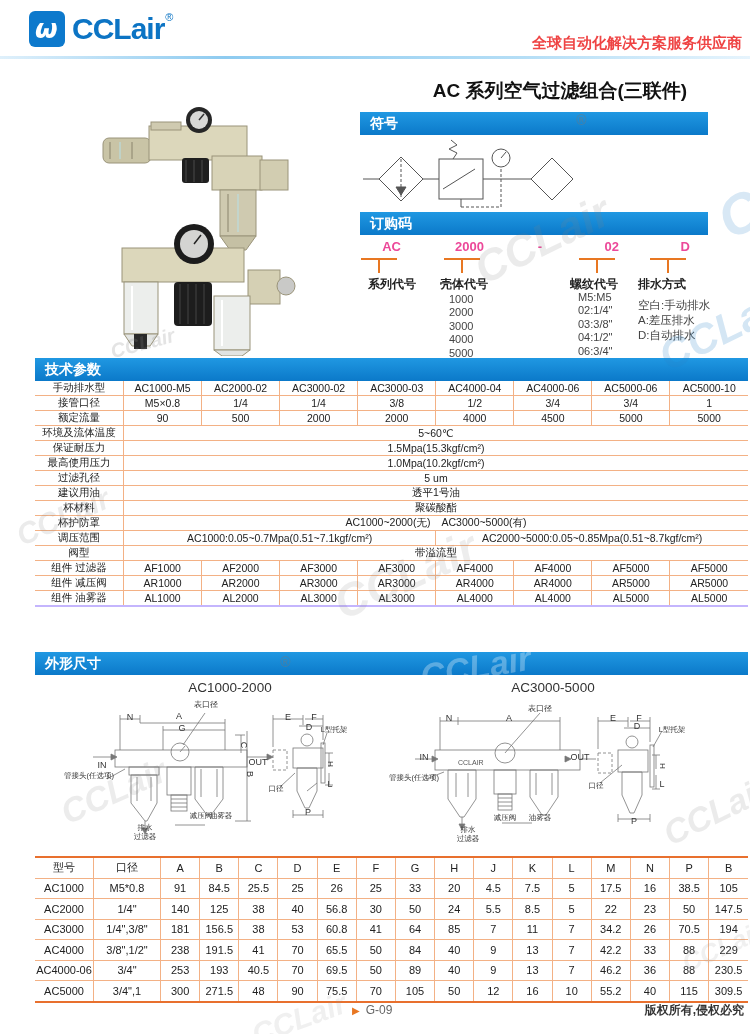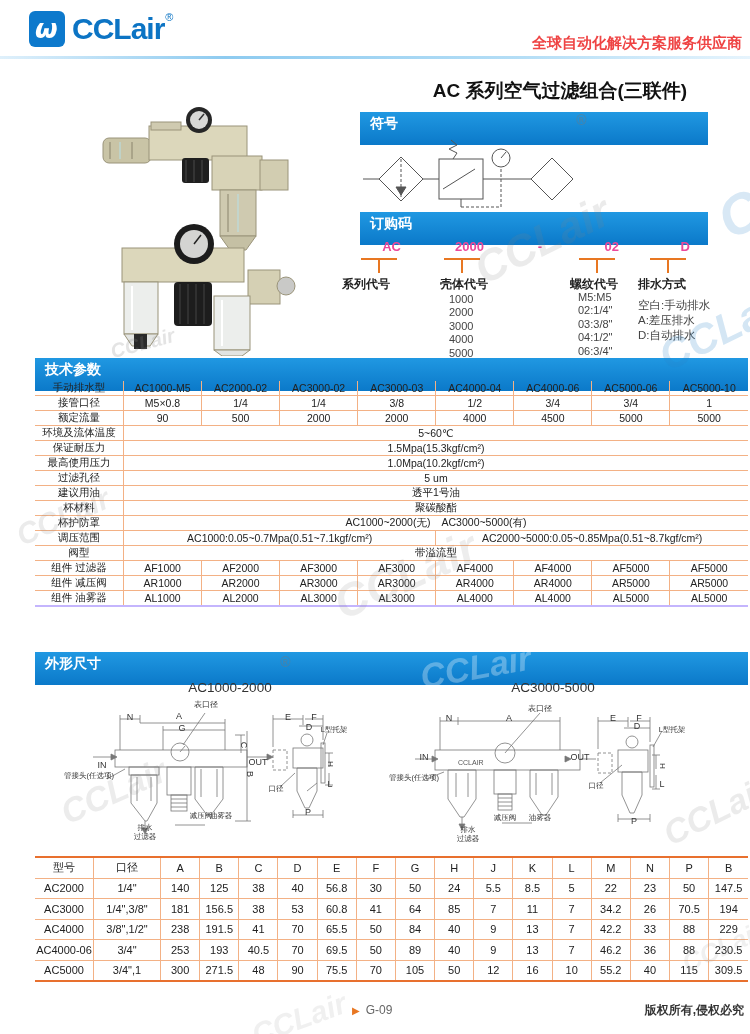--- a/index.html
+++ b/index.html
@@ -9,21 +9,21 @@
   
   .logo{position:absolute;left:28px;top:10px;display:flex;align-items:center;}
   .logo-text{font-size:30px;font-weight:bold;color:#0c74c4;letter-spacing:-1px;margin-left:6px;}
   .logo-reg{font-size:11px;color:#0c74c4;vertical-align:top;position:relative;top:-12px;margin-left:1px;}
   .tagline{position:absolute;right:8px;top:34px;font-size:15px;font-weight:bold;color:#ef4444;}
   .hline{position:absolute;left:0;top:56px;width:750px;height:3px;
          background:linear-gradient(90deg,#dff0fb,#8ecbf0 30%,#b5def6 70%,#e6f4fd);}
   .title{position:absolute;left:395px;top:78px;width:330px;text-align:center;
          font-size:19px;font-weight:bold;color:#111;}
   
-  .bar{position:absolute;height:33px;line-height:23px;padding-left:10px;box-sizing:border-box;
+  .bar{position:absolute;height:23px;line-height:23px;padding-left:10px;box-sizing:border-box;
        background:linear-gradient(180deg,#2098e2,#0b79c9);color:#fff;font-size:14px;font-weight:bold;}
   
   .code{position:absolute;font-size:13px;color:#ec4899;text-align:right;width:44px;font-weight:bold;}
   .tmark-h{position:absolute;height:2px;background:#e87722;}
   .tmark-v{position:absolute;width:2px;height:14px;background:#e87722;}
   .grp{position:absolute;font-size:12px;font-weight:bold;color:#222;width:64px;text-align:center;}
   .opts{position:absolute;font-size:11px;color:#444;line-height:13.4px;}
   .opts div{white-space:nowrap;}
   .opts.wide{font-size:11.5px;line-height:15px;}
   
@@ -144,21 +144,21 @@
   <span class="code" style="left:575px;top:239px;">02</span>
   <span class="code" style="left:646px;top:239px;">D</span>
   <div class="tmark-h" style="left:361px;top:258px;width:36px;"></div>
   <div class="tmark-h" style="left:444px;top:258px;width:36px;"></div>
   <div class="tmark-h" style="left:579px;top:258px;width:36px;"></div>
   <div class="tmark-h" style="left:650px;top:258px;width:36px;"></div>
   <div class="tmark-v" style="left:378px;top:259px;"></div>
   <div class="tmark-v" style="left:461px;top:259px;"></div>
   <div class="tmark-v" style="left:596px;top:259px;"></div>
   <div class="tmark-v" style="left:667px;top:259px;"></div>
-  <span class="grp" style="left:334px;top:276px;">系列代号</span>
+  <span class="grp" style="left:360px;top:276px;">系列代号</span>
   <span class="grp" style="left:432px;top:276px;">壳体代号</span>
   <span class="grp" style="left:562px;top:276px;">螺纹代号</span>
   <span class="grp" style="left:630px;top:276px;">排水方式</span>
   <div class="opts" style="left:449px;top:293px;">
       <div>1000</div>
       <div>2000</div>
       <div>3000</div>
       <div>4000</div>
       <div>5000</div>
     </div>
@@ -463,20 +463,39 @@
           <td>H</td>
           <td>J</td>
           <td>K</td>
           <td>L</td>
           <td>M</td>
           <td>N</td>
           <td>P</td>
           <td>B</td>
         </tr>
         <tr>
+          <td>AC1000</td>
+          <td>M5*0.8</td>
+          <td>91</td>
+          <td>84.5</td>
+          <td>25.5</td>
+          <td>25</td>
+          <td>26</td>
+          <td>25</td>
+          <td>33</td>
+          <td>20</td>
+          <td>4.5</td>
+          <td>7.5</td>
+          <td>5</td>
+          <td>17.5</td>
+          <td>16</td>
+          <td>38.5</td>
+          <td>105</td>
+        </tr>
+        <tr>
           <td>AC2000</td>
           <td>1/4"</td>
           <td>140</td>
           <td>125</td>
           <td>38</td>
           <td>40</td>
           <td>56.8</td>
           <td>30</td>
           <td>50</td>
           <td>24</td>

